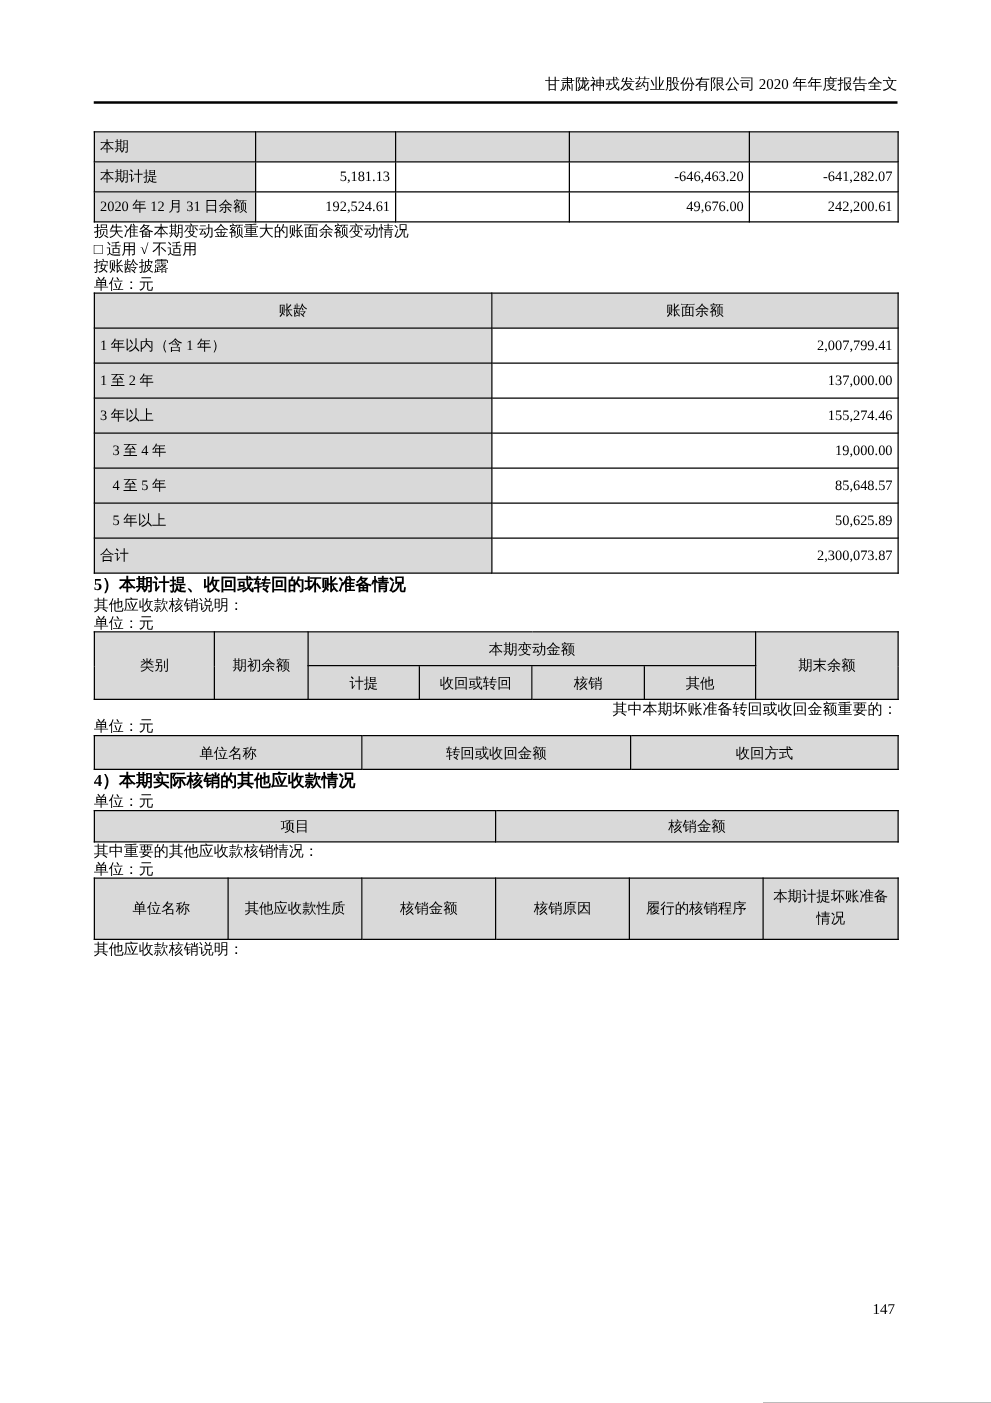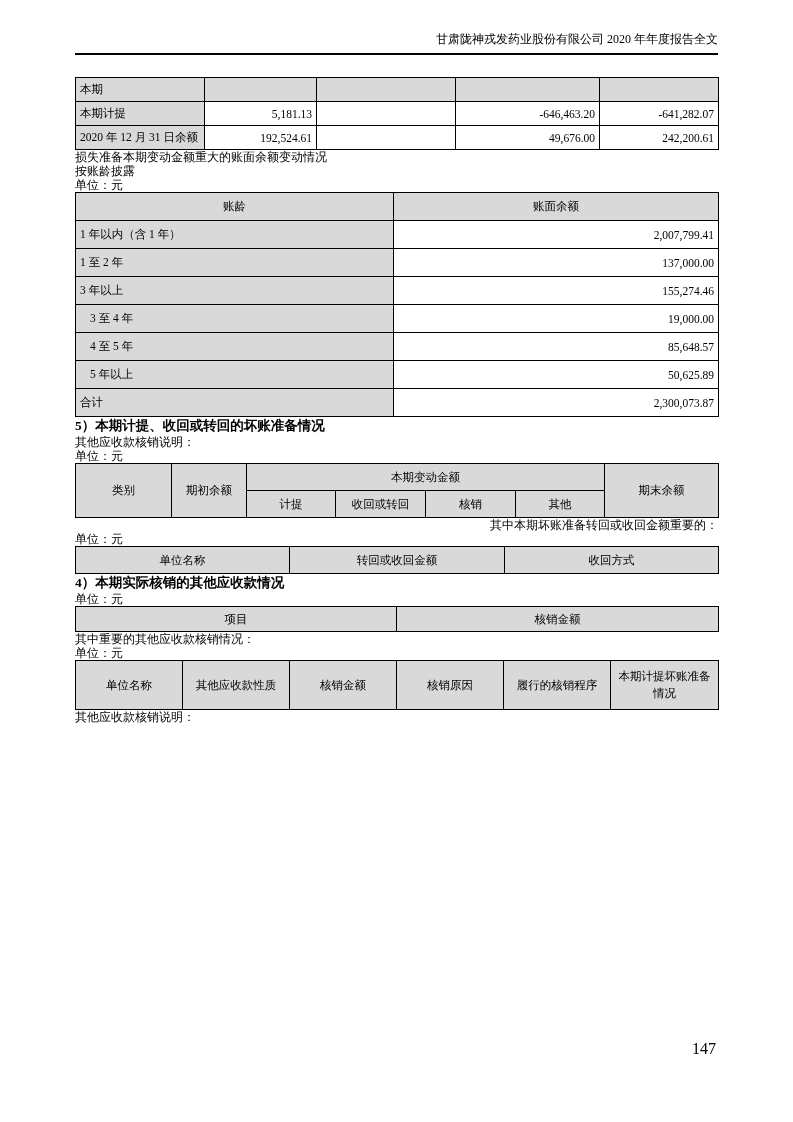--- a/index.html
+++ b/index.html
@@ -17,20 +17,21 @@
     left: 75px; top: 0;
     width: 643px;
   }
   .doc-header {
     text-align: right;
     font-size: 12px;
     line-height: 15px;
     padding-top: 32px;
     padding-bottom: 6px;
     border-bottom: 2px solid #000;
+    margin-top: 28px;
   }
   table.tbl {
     width: 100%;
     border-collapse: collapse;
     table-layout: fixed;
     font-size: 11.5px;
   }
   table.tbl td, table.tbl th {
     border: 1px solid #000;
     padding: 1px 4px;
@@ -84,21 +85,21 @@
   .m-sec4   { margin-top: 25px; }
   .m-unit4  { margin-top: 25px; margin-bottom: 1px; }
   .m-impwr  { margin-top: 10px; }
   .m-unit5  { margin-top: 12px; margin-bottom: 1px; }
   .m-desc   { margin-top: 12px; }
 
   .page-number {
     position: absolute;
     top: 1040px;
     right: 77px;
-    font-size: 16px;
+    font-size: 12px;
   }
 </style>
 </head>
 <body>
 
 <div class="page">
   <div class="content">
 
     <div class="doc-header">
       <span>甘肃陇神戎发药业股份有限公司 2020 年年度报告全文</span>
@@ -131,20 +132,21 @@
           <td class="shade l nowrap">2020 年 12 月 31 日余额</td>
           <td class="r">192,524.61</td>
           <td class="r"></td>
           <td class="r">49,676.00</td>
           <td class="r">242,200.61</td>
         </tr>
       </tbody>
     </table>
 
     <p class="body m-loss">损失准备本期变动金额重大的账面余额变动情况</p>
+    <p class="body m-appl">□ 适用 √ 不适用</p>
     <p class="body m-aging">按账龄披露</p>
     <p class="unit m-unit1">单位：元</p>
 
     <table class="tbl t-aging">
       <colgroup>
           <col style="width:318px">
           <col style="width:325px">
         </colgroup>
       <tbody>
         <tr>

